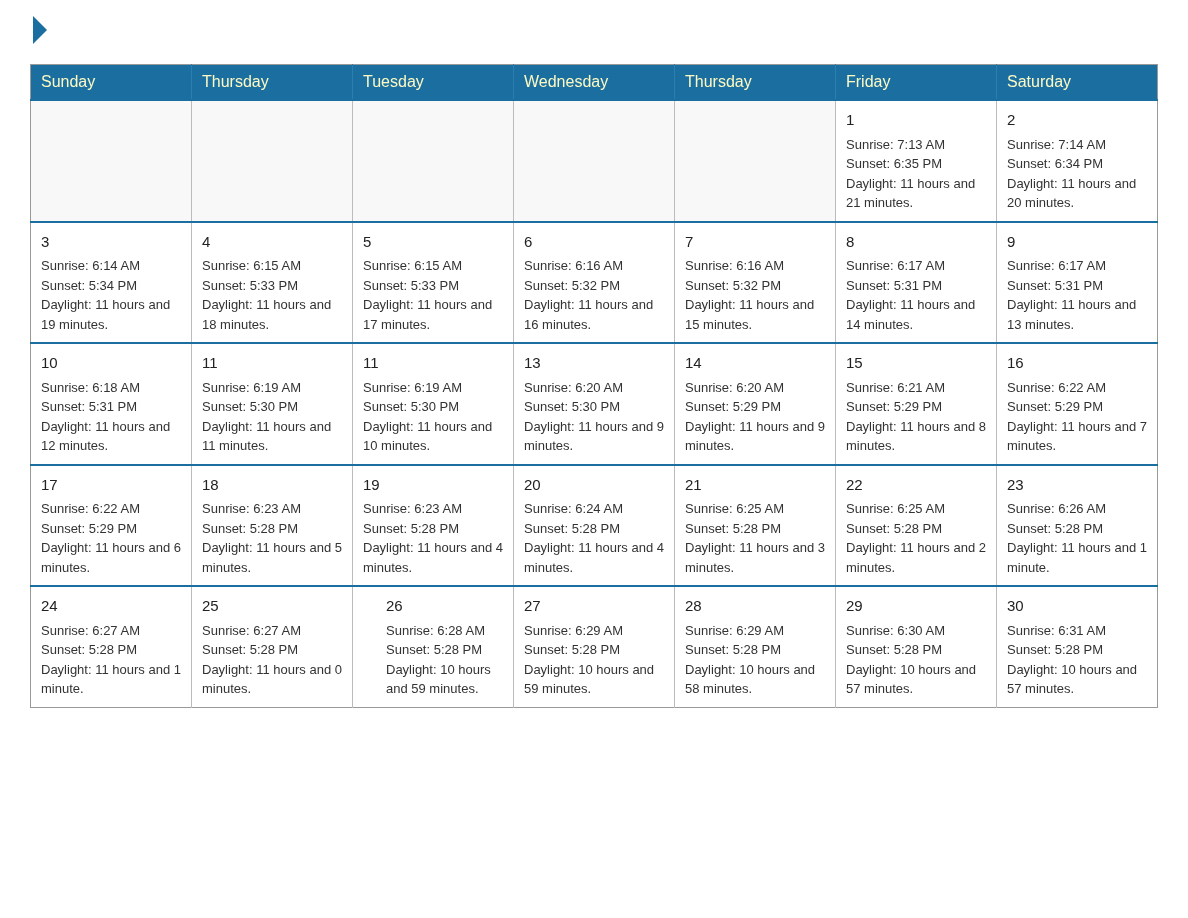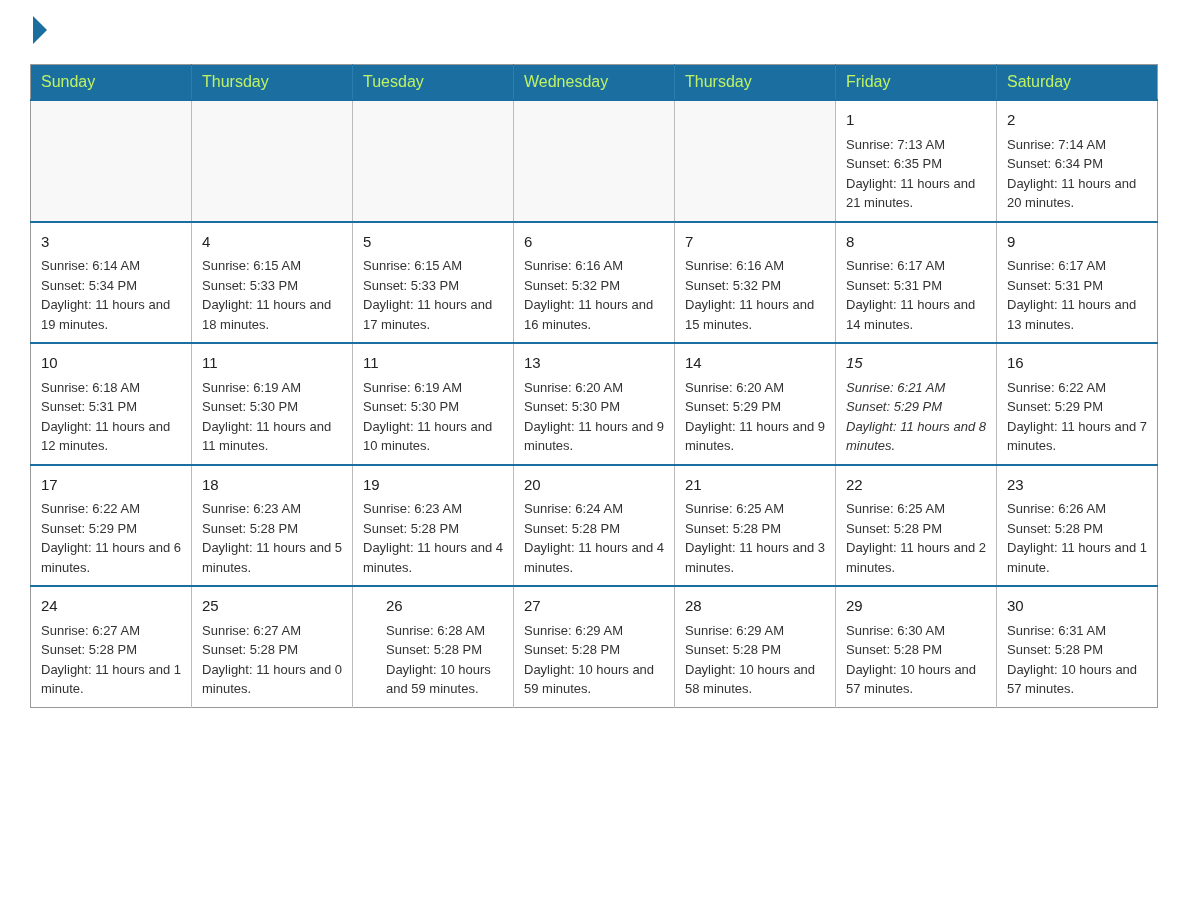--- a/index.html
+++ b/index.html
@@ -54,21 +54,21 @@
       color: #444;
       margin-top: 5px;
     }
     .calendar {
       width: 100%;
       border-collapse: collapse;
       border: 1px solid #999;
     }
     .calendar th {
       background-color: #1a6fa0;
-      color: #bef264;
+      color: #fef9c3;
       padding: 8px 10px;
       text-align: left;
       font-size: 16px;
       font-weight: normal;
       border-right: 1px solid #2a7fb0;
     }
     .calendar th:last-child {
       border-right: none;
     }
     .calendar td {
@@ -154,21 +154,21 @@
         <td style="border-top: 2px solid rgb(26, 111, 160);"><span class="day-number">7</span><span>Sunrise: 6:16 AM<br>Sunset: 5:32 PM<br>Daylight: 11 hours and 15 minutes.</span></td>
         <td style="border-top: 2px solid rgb(26, 111, 160);"><span class="day-number">8</span><span>Sunrise: 6:17 AM<br>Sunset: 5:31 PM<br>Daylight: 11 hours and 14 minutes.</span></td>
         <td style="border-top: 2px solid rgb(26, 111, 160);"><span class="day-number">9</span><span>Sunrise: 6:17 AM<br>Sunset: 5:31 PM<br>Daylight: 11 hours and 13 minutes.</span></td>
       </tr>
       <tr>
         <td style="border-top: 2px solid rgb(26, 111, 160);"><span class="day-number">10</span><span>Sunrise: 6:18 AM<br>Sunset: 5:31 PM<br>Daylight: 11 hours and 12 minutes.</span></td>
         <td style="border-top: 2px solid rgb(26, 111, 160);"><span class="day-number">11</span><span>Sunrise: 6:19 AM<br>Sunset: 5:30 PM<br>Daylight: 11 hours and 11 minutes.</span></td>
         <td style="border-top: 2px solid rgb(26, 111, 160);"><span class="day-number">11</span><span>Sunrise: 6:19 AM<br>Sunset: 5:30 PM<br>Daylight: 11 hours and 10 minutes.</span></td>
         <td style="border-top: 2px solid rgb(26, 111, 160);"><span class="day-number">13</span><span>Sunrise: 6:20 AM<br>Sunset: 5:30 PM<br>Daylight: 11 hours and 9 minutes.</span></td>
         <td style="border-top: 2px solid rgb(26, 111, 160);"><span class="day-number">14</span><span>Sunrise: 6:20 AM<br>Sunset: 5:29 PM<br>Daylight: 11 hours and 9 minutes.</span></td>
-        <td style="border-top: 2px solid rgb(26, 111, 160); font-style: italic;"><span class="day-number">15</span><span>Sunrise: 6:21 AM<br>Sunset: 5:29 PM<br>Daylight: 11 hours and 8 minutes.</span></td>
+        <td style="border-top: 2px solid rgb(26, 111, 160);"><span class="day-number">15</span><span>Sunrise: 6:21 AM<br>Sunset: 5:29 PM<br>Daylight: 11 hours and 8 minutes.</span></td>
         <td style="border-top: 2px solid rgb(26, 111, 160); border-radius: 15px;"><span class="day-number">16</span><span>Sunrise: 6:22 AM<br>Sunset: 5:29 PM<br>Daylight: 11 hours and 7 minutes.</span></td>
       </tr>
       <tr>
         <td style="border-top: 2px solid rgb(26, 111, 160);"><span class="day-number">17</span><span>Sunrise: 6:22 AM<br>Sunset: 5:29 PM<br>Daylight: 11 hours and 6 minutes.</span></td>
         <td style="border-top: 2px solid rgb(26, 111, 160);"><span class="day-number">18</span><span>Sunrise: 6:23 AM<br>Sunset: 5:28 PM<br>Daylight: 11 hours and 5 minutes.</span></td>
         <td style="border-top: 2px solid rgb(26, 111, 160);"><span class="day-number">19</span><span>Sunrise: 6:23 AM<br>Sunset: 5:28 PM<br>Daylight: 11 hours and 4 minutes.</span></td>
         <td style="border-top: 2px solid rgb(26, 111, 160); margin-top: 20px;"><span class="day-number">20</span><span>Sunrise: 6:24 AM<br>Sunset: 5:28 PM<br>Daylight: 11 hours and 4 minutes.</span></td>
         <td style="border-top: 2px solid rgb(26, 111, 160); margin-top: 28px;"><span class="day-number">21</span><span>Sunrise: 6:25 AM<br>Sunset: 5:28 PM<br>Daylight: 11 hours and 3 minutes.</span></td>
         <td style="border-top: 2px solid rgb(26, 111, 160);"><span class="day-number">22</span><span>Sunrise: 6:25 AM<br>Sunset: 5:28 PM<br>Daylight: 11 hours and 2 minutes.</span></td>
         <td style="border-top: 2px solid rgb(26, 111, 160);"><span class="day-number">23</span><span>Sunrise: 6:26 AM<br>Sunset: 5:28 PM<br>Daylight: 11 hours and 1 minute.</span></td>

